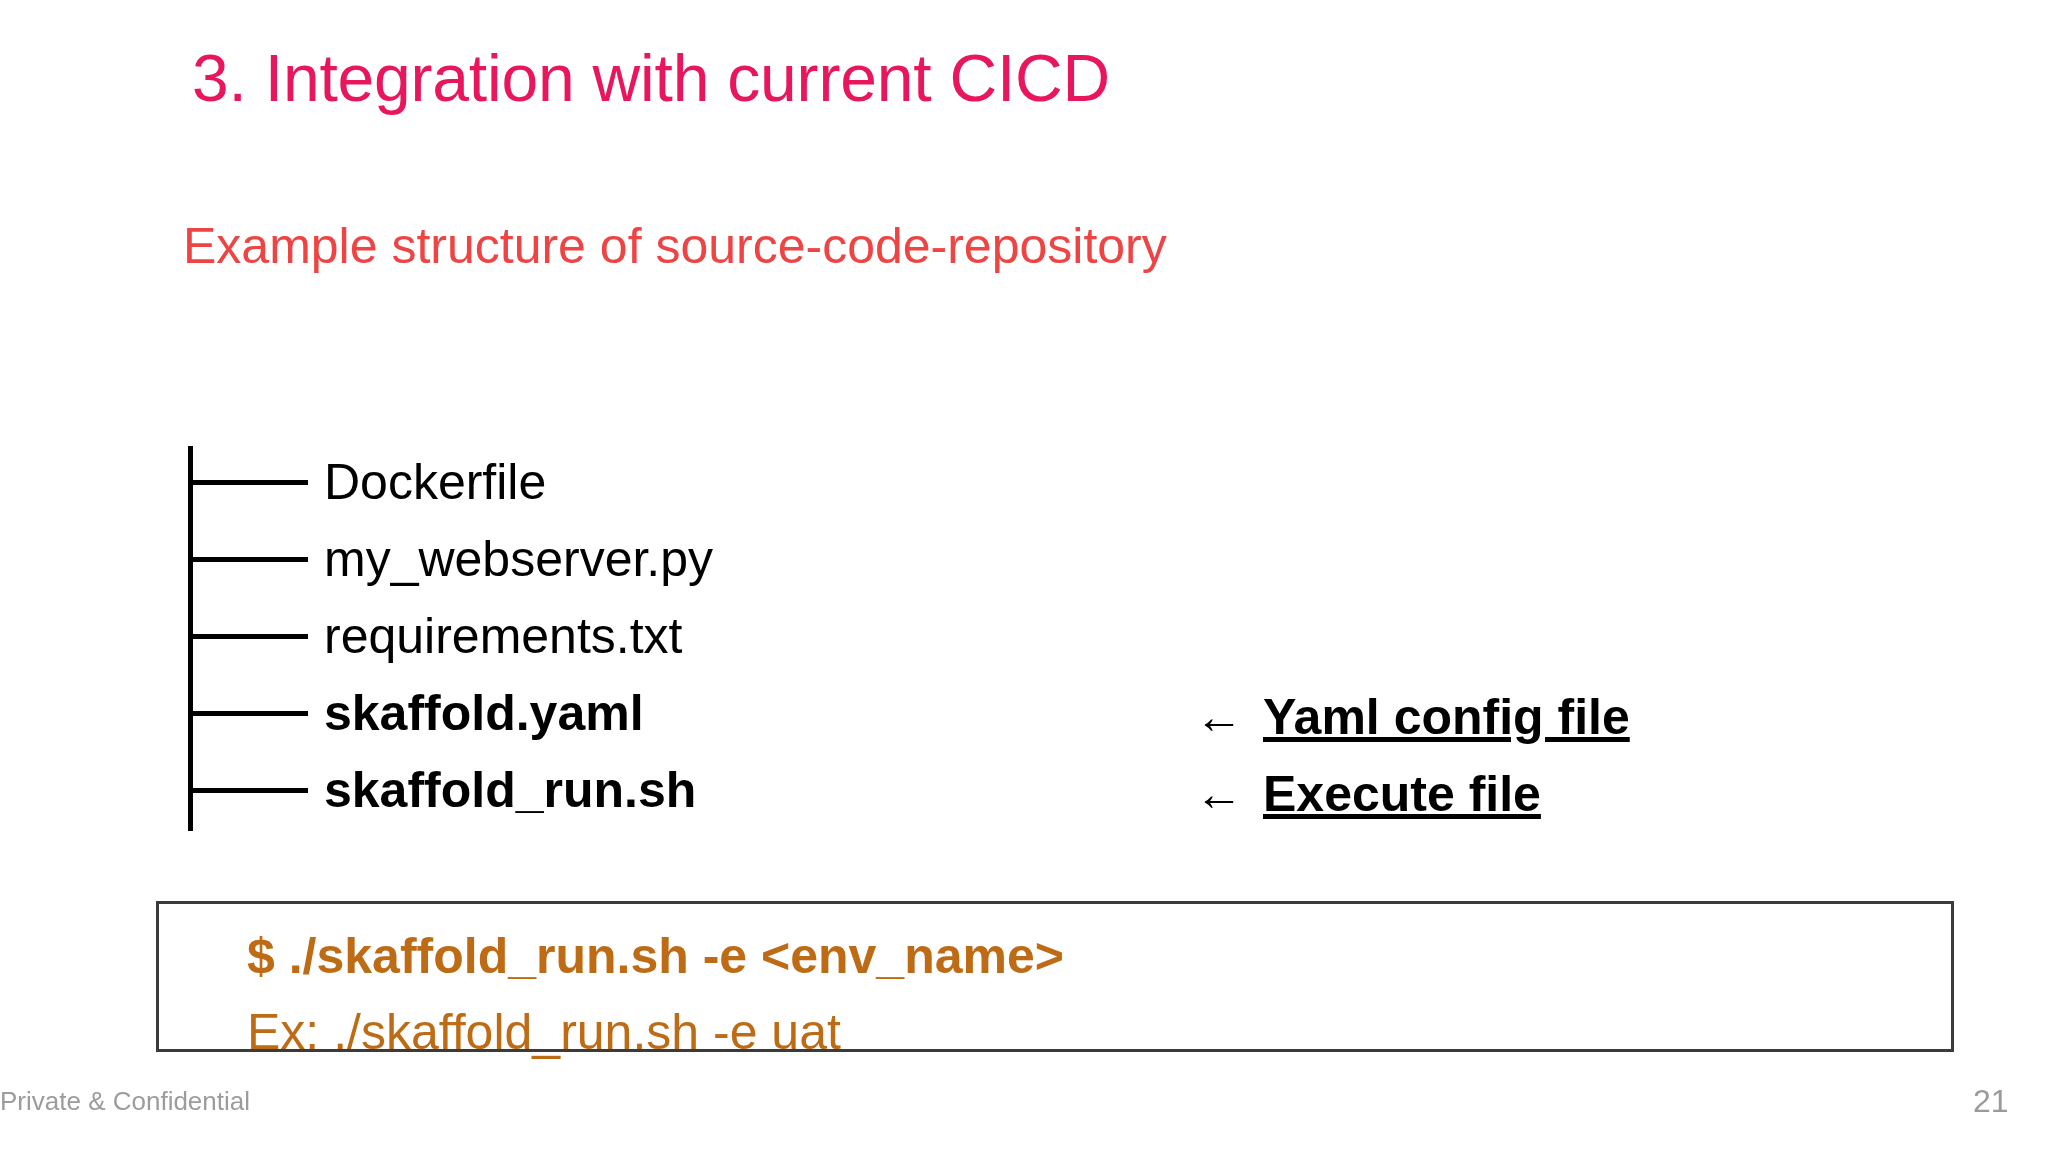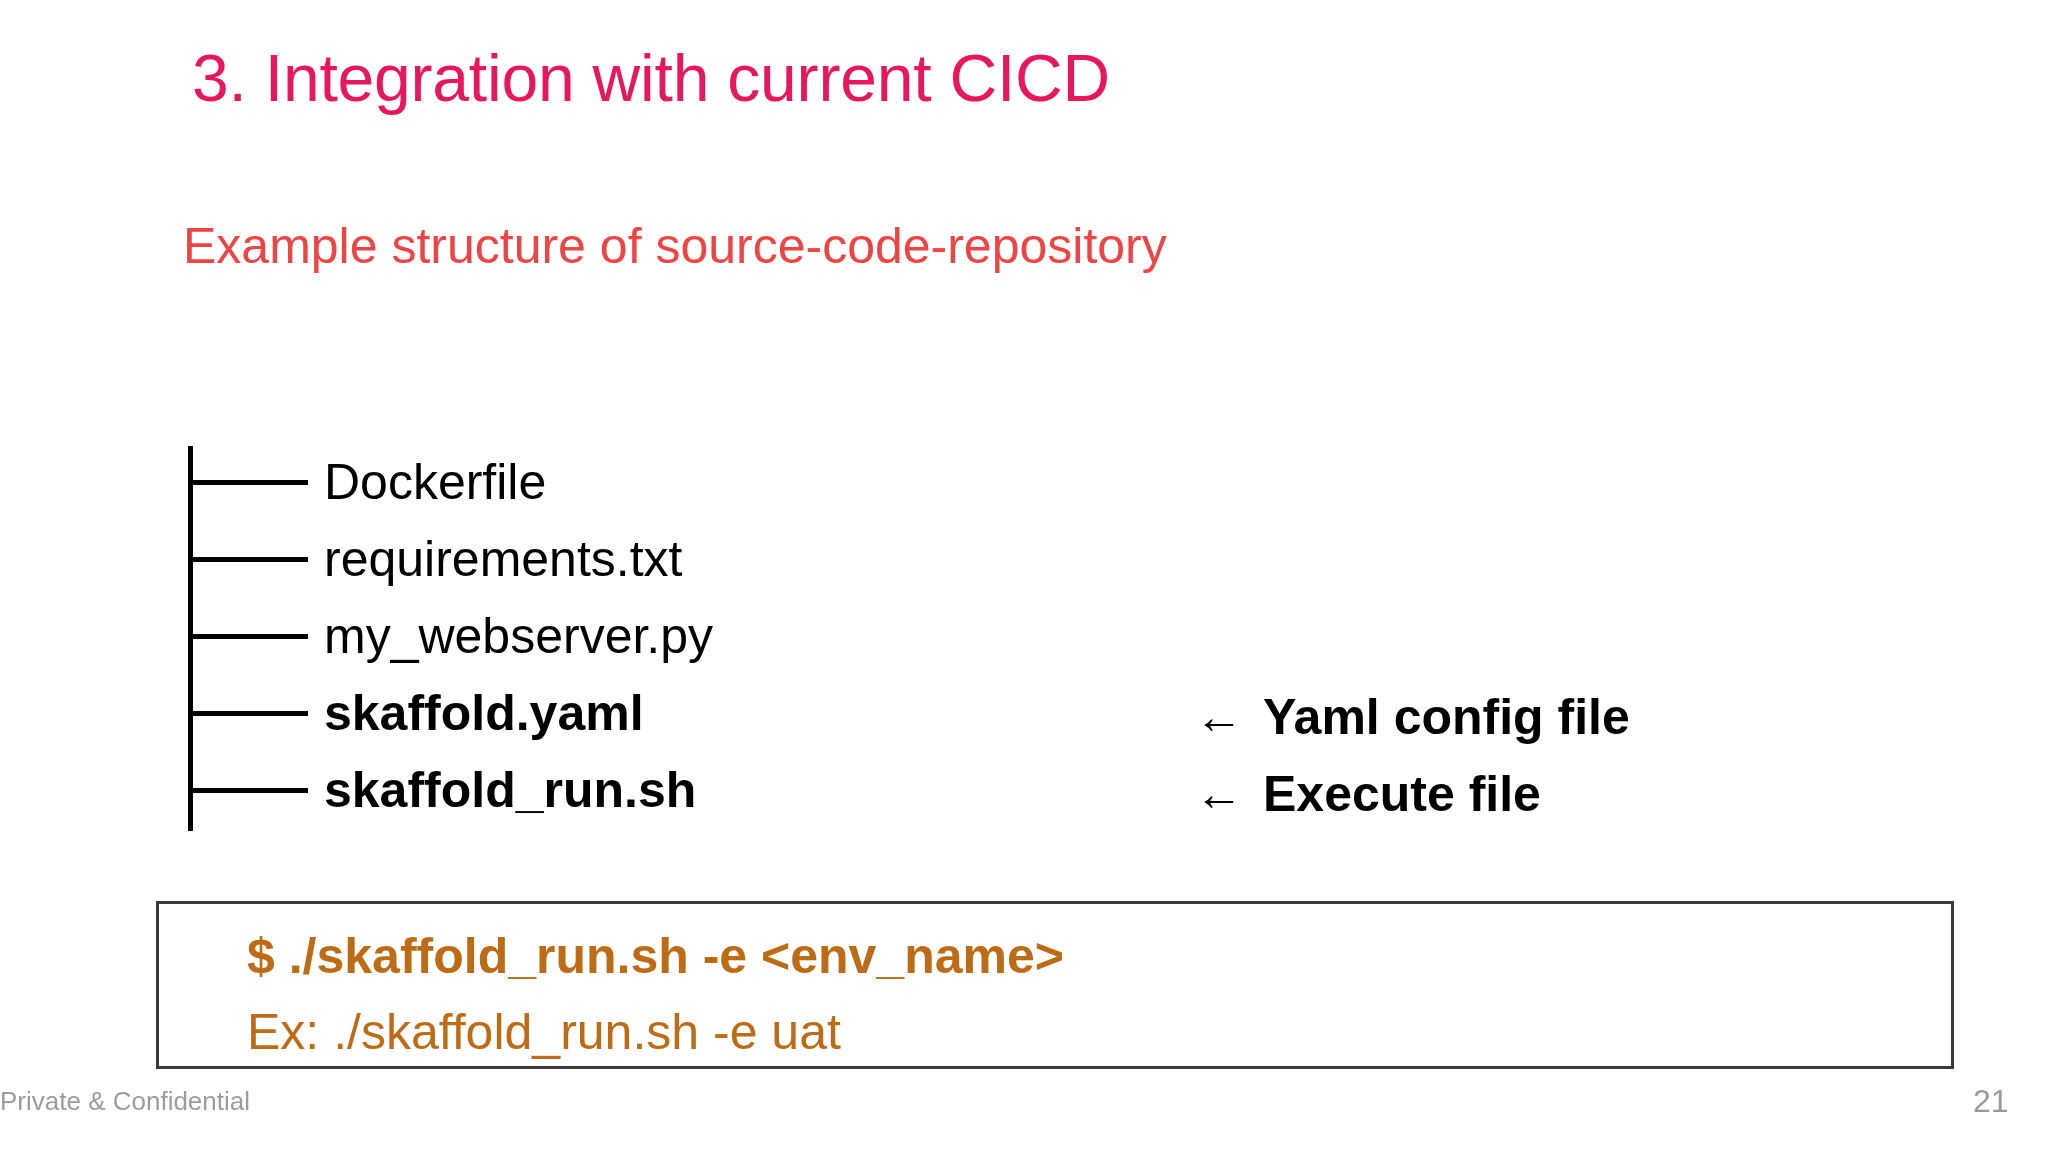--- a/index.html
+++ b/index.html
@@ -104,29 +104,30 @@
     line-height: 72px;
     font-weight: bold;
     color: #000000;
     margin-right: 20px;
   }
   .annotation-text {
     font-size: 50px;
     line-height: 72px;
     font-weight: bold;
     color: #000000;
+    text-decoration: underline;
   }
 
   
   .command-box {
     position: absolute;
     left: 156px;
     top: 901px;
     width: 1798px;
-    height: 168px;
+    height: 151px;
     border: 3px solid #3b3b3b;
     box-sizing: border-box;
     background: transparent;
   }
   .command-line {
     position: absolute;
     left: 88px;
     color: #BE6B15;
     white-space: nowrap;
   }
@@ -175,26 +176,26 @@
   <div class="tree">
     <div class="tree-trunk"></div>
 
     <div class="tree-row">
       <div class="tree-branch"></div>
       <div class="tree-label">Dockerfile</div>
     </div>
 
     <div class="tree-row">
       <div class="tree-branch"></div>
+      <div class="tree-label">my_webserver.py</div>
+    </div>
+
+    <div class="tree-row">
+      <div class="tree-branch"></div>
       <div class="tree-label">requirements.txt</div>
-    </div>
-
-    <div class="tree-row">
-      <div class="tree-branch"></div>
-      <div class="tree-label">my_webserver.py</div>
     </div>
 
     <div class="tree-row">
       <div class="tree-branch"></div>
       <div class="tree-label bold">skaffold.yaml</div>
     </div>
 
     <div class="tree-row">
       <div class="tree-branch"></div>
       <div class="tree-label bold">skaffold_run.sh</div>

